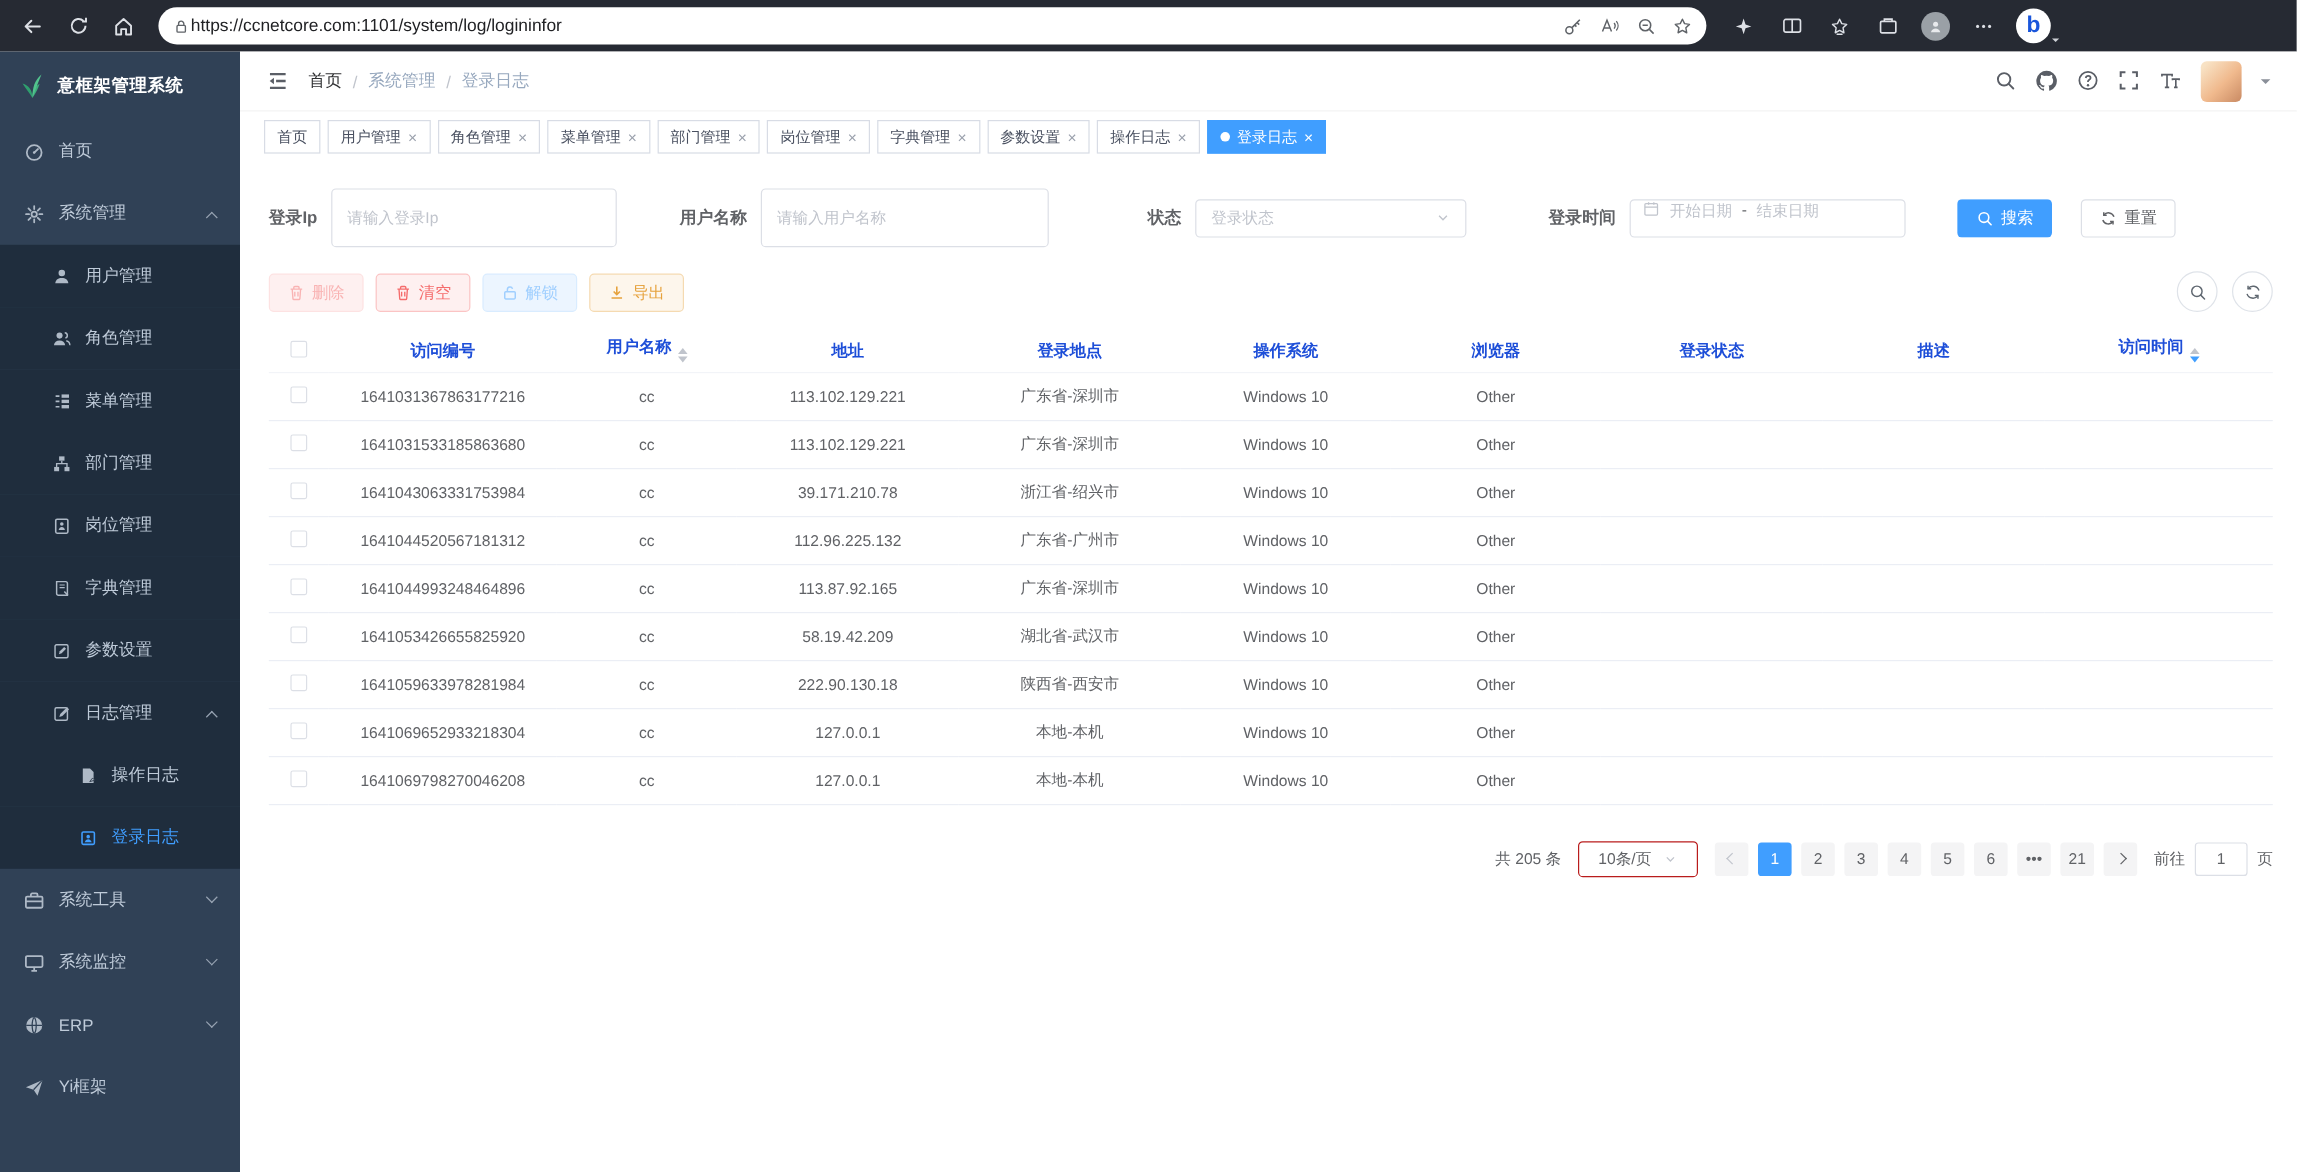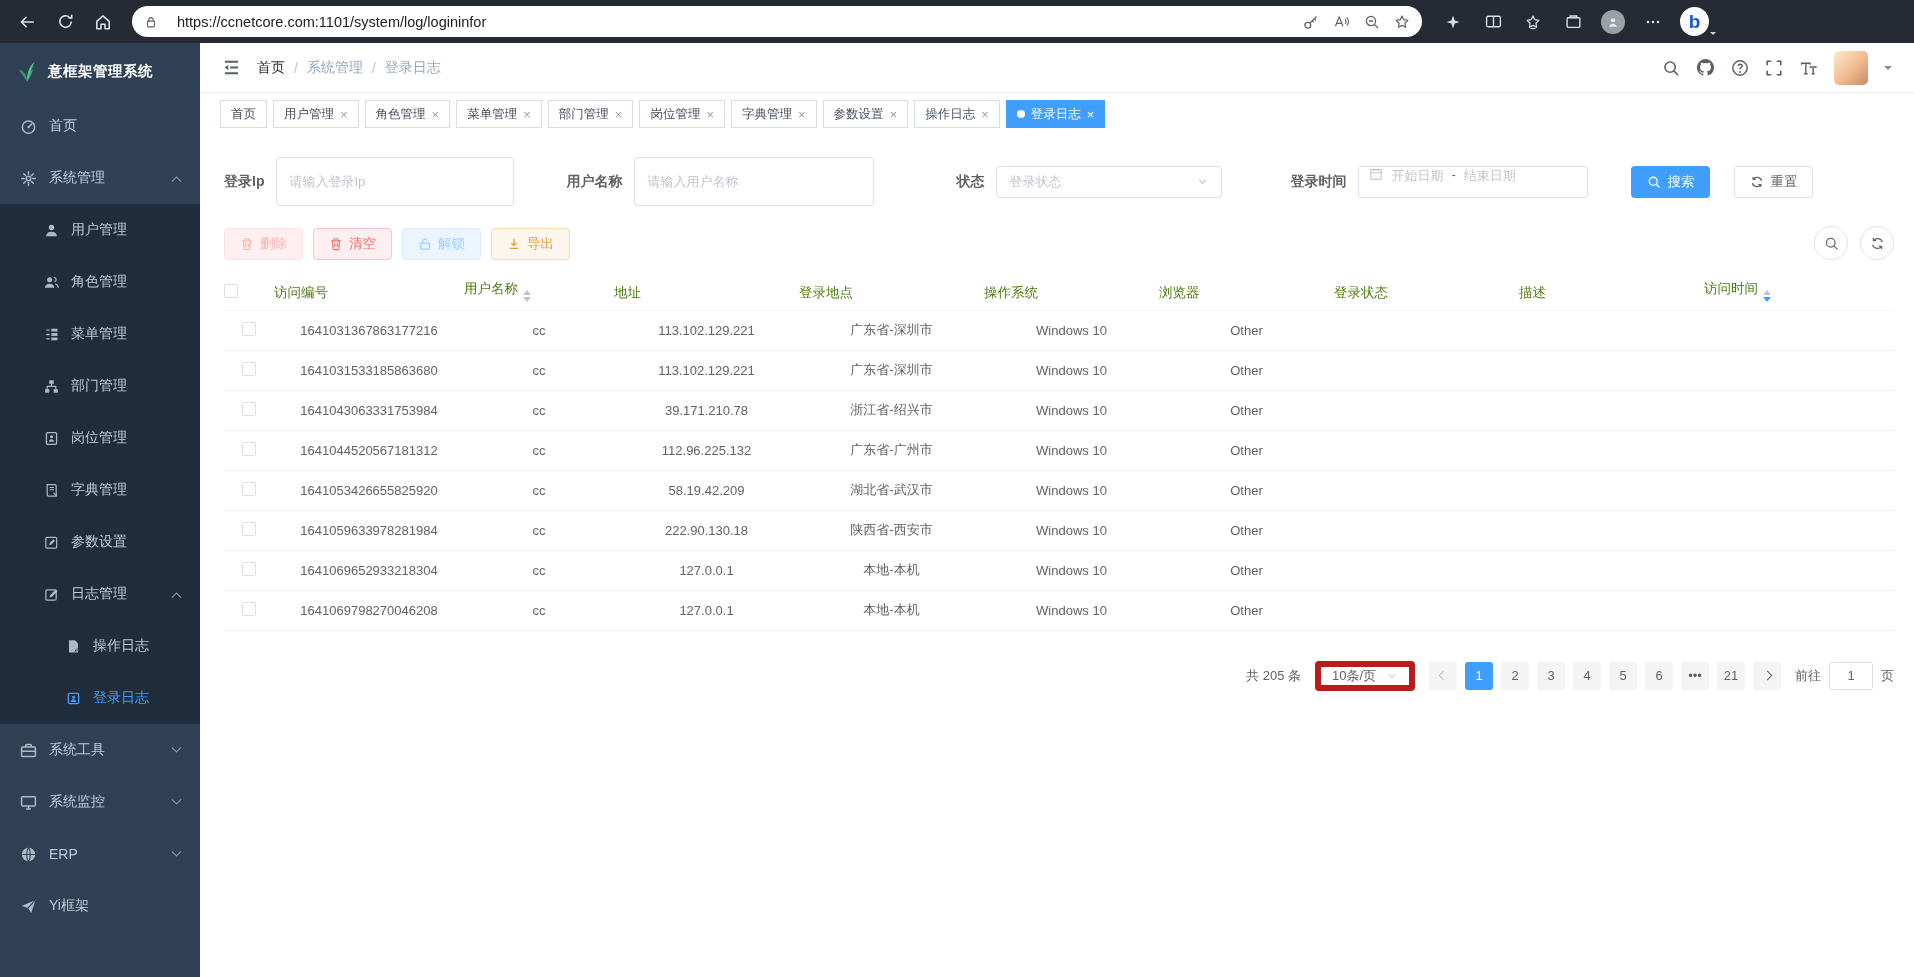--- a/index.html
+++ b/index.html
@@ -3,21 +3,21 @@
 <meta charset="utf-8">
 <style>
   * { margin:0; padding:0; box-sizing:border-box; }
   html,body { width:1914px; height:977px; overflow:hidden; background:#fff;
     font-family:"Liberation Sans","DejaVu Sans",sans-serif; }
   .ic { display:inline-block; vertical-align:middle; flex:none; }
 
   
   .browser-bar{height:43px;background:#262a33;display:flex;align-items:center;padding:0 10px;gap:4px;}
   .chrome-btn{width:34px;height:34px;border-radius:6px;display:flex;align-items:center;justify-content:center;color:#dde0e6;}
-  .url-pill{width:1290px;height:31px;background:#fff;border-radius:16px;display:flex;align-items:center;padding:0 12px;gap:19px;margin:0 8px;color:#5f6368;}
+  .url-pill{width:1290px;height:31px;background:#fff;border-radius:16px;display:flex;align-items:center;padding:0 12px;gap:1px;margin:0 8px;color:#5f6368;}
   .url-text{flex:1;font-size:14.5px;color:#202124;white-space:nowrap;overflow:hidden;}
   .pill-right{display:flex;align-items:center;gap:14px;color:#5f6368;}
   .chrome-right{display:flex;align-items:center;gap:6px;margin-left:2px;color:#dde0e6;}
   .bing-badge{width:29px;height:29px;border-radius:50%;background:#fff;display:flex;align-items:center;justify-content:center;font-weight:bold;font-size:19px;color:#1a56db;position:relative;margin-left:4px;}
   .bing-badge i{position:absolute;right:-7px;bottom:-2px;width:0;height:0;border:3.5px solid transparent;border-top-color:#cfd2d8;}
   .avatar-chrome{width:24px;height:24px;border-radius:50%;background:#9aa0a6;display:flex;align-items:center;justify-content:center;color:#e8eaed;}
 
   
   .app{display:flex;height:934px;}
   .sidebar{width:200px;background:#304156;flex:none;overflow:hidden;}
@@ -72,33 +72,33 @@
   .action-row{display:flex;align-items:flex-end;gap:10px;margin-top:20px;}
   .btn-danger-dis{background:#fef0f0;border-color:#fde2e2;color:#f9b3b3;cursor:not-allowed;}
   .btn-danger{background:#fef0f0;border-color:#fbc4c4;color:#f56c6c;}
   .btn-primary-dis{background:#ecf5ff;border-color:#d9ecff;color:#a0cfff;cursor:not-allowed;}
   .btn-warning{background:#fdf6ec;border-color:#f5dab1;color:#e6a23c;}
   .circle-btns{margin-left:auto;display:flex;gap:12px;}
   .circle-btn{width:34px;height:34px;border-radius:50%;border:1px solid #dfe3e9;background:#fff;display:flex;align-items:center;justify-content:center;color:#5f6770;cursor:pointer;}
 
   
   table{width:100%;border-collapse:collapse;margin-top:16px;table-layout:fixed;}
-  th{height:34px;font-size:13.5px;color:#4d7c0f;font-weight:normal;text-align:left;white-space:nowrap;}
+  th{height:34px;font-size:13.5px;color:#1d4ed8;font-weight:bold;text-align:center;white-space:nowrap;}
   td{height:40px;font-size:13px;color:#606266;text-align:center;border-bottom:1px solid #ebeef5;white-space:nowrap;}
   tbody tr:first-child td{border-top:1px solid #f2f4f8;}
   .checkbox{width:14px;height:14px;border:1px solid #dcdfe6;border-radius:2px;background:#fff;display:inline-block;cursor:pointer;}
   .caret{display:inline-flex;flex-direction:column;margin-left:5px;vertical-align:-2px;}
   .caret i{width:0;height:0;border:4px solid transparent;display:block;}
   .caret .up{border-bottom:5px solid #c0c4cc;margin-bottom:2px;}
   .caret .down{border-top:5px solid #c0c4cc;}
   .caret .down.on{border-top-color:#409eff;}
 
   
   .pagination{display:flex;align-items:center;justify-content:flex-end;gap:14px;margin-top:30px;font-size:13px;color:#606266;}
-  .pg-select{width:100px;height:30px;border:6px solid #b91c1c;border-radius:4px;display:flex;align-items:center;justify-content:center;gap:10px;font-size:13px;color:#606266;cursor:pointer;}
+  .pg-select{width:100px;height:30px;border:1px solid #b91c1c;border-radius:4px;display:flex;align-items:center;justify-content:center;gap:10px;font-size:13px;color:#606266;cursor:pointer;}
   .pg-select .ic{color:#c0c4cc;}
   .pager{display:flex;align-items:center;gap:8px;}
   .pg-btn{min-width:28px;height:28px;padding:0 4px;border-radius:3px;background:#f4f4f5;color:#606266;display:flex;align-items:center;justify-content:center;font-size:13px;cursor:pointer;}
   .pg-btn.active{background:#409eff;color:#fff;}
   .pg-btn.chev span{width:7px;height:7px;border-left:1.6px solid #606266;border-bottom:1.6px solid #606266;display:block;}
   .pg-btn.chev.prev span{transform:rotate(45deg);border-color:#c0c4cc;}
   .pg-btn.chev.next span{transform:rotate(-135deg);}
   .goto{display:flex;align-items:center;gap:8px;}
   .goto input{width:44px;height:28px;border:1px solid #dcdfe6;border-radius:3px;text-align:center;font-size:13px;color:#606266;outline:none;font-family:inherit;}
 </style>
@@ -581,20 +581,32 @@
               <td>112.96.225.132</td>
               <td>广东省-广州市</td>
               <td>Windows 10</td>
               <td>Other</td>
               <td></td>
               <td></td>
               <td></td>
             </tr>
             <tr>
               <td><span class="checkbox"></span></td>
+              <td>1641044993248464896</td>
+              <td>cc</td>
+              <td>113.87.92.165</td>
+              <td>广东省-深圳市</td>
+              <td>Windows 10</td>
+              <td>Other</td>
+              <td></td>
+              <td></td>
+              <td></td>
+            </tr>
+            <tr>
+              <td><span class="checkbox"></span></td>
               <td>1641053426655825920</td>
               <td>cc</td>
               <td>58.19.42.209</td>
               <td>湖北省-武汉市</td>
               <td>Windows 10</td>
               <td>Other</td>
               <td></td>
               <td></td>
               <td></td>
             </tr>

